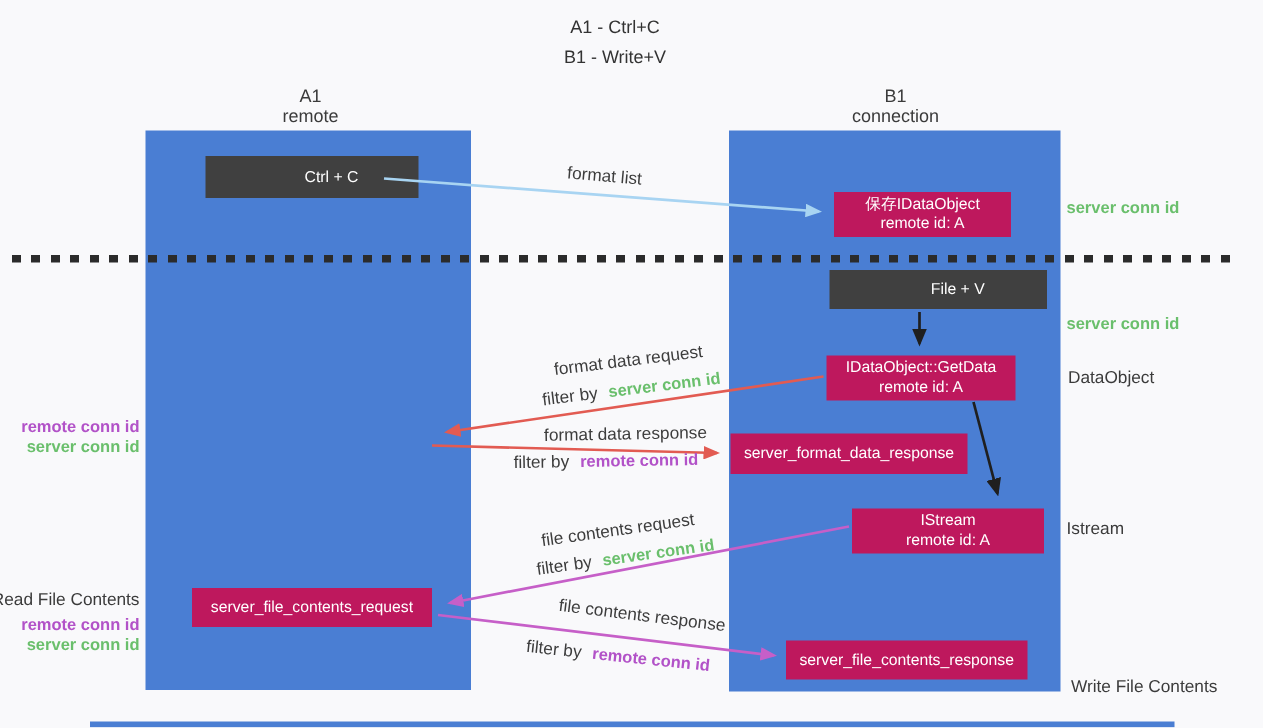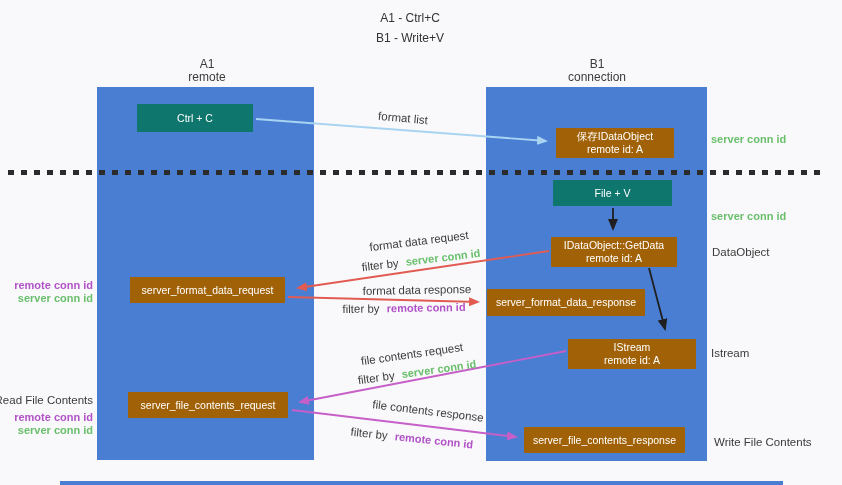--- a/index.html
+++ b/index.html
@@ -14,22 +14,22 @@
   .col-hdr {
     position:absolute; width:90px; text-align:center; font-size:12px;
     line-height:13px; color:#3b3b3b;
   }
   .col-rect { position:absolute; background:#4a7ed3; z-index:1; }
   .node {
     position:absolute; z-index:2; display:flex; flex-direction:column;
     align-items:center; justify-content:center; color:#fff; font-size:10.5px;
     line-height:13px; text-align:center; white-space:nowrap;
   }
-  .green-node  { background:#0f766e; }
-  .orange-node { background:#a16207; }
+  .green-node  { background:#404040;padding-left:26px; }
+  .orange-node { background:#be185d; }
   #arrow-layer { position:absolute; left:0; top:0; z-index:3; pointer-events:none; }
   .divider {
     position:absolute; left:8px; top:170px; width:818px; height:5px; z-index:4;
     background:repeating-linear-gradient(90deg,#2b2b2b 0 6px,transparent 6px 13px);
   }
   .elabel {
     position:absolute; z-index:5; font-size:11.5px; color:#3d3d3d;
     white-space:nowrap;
   }
   .elabel span + span { margin-left:4px; }
@@ -76,23 +76,20 @@
 
   <div class="node green-node" style="left:553px; top:180px; width:119px; height:26px;">
     <div>File + V</div>
   </div>
 
   <div class="node orange-node" style="left:551px; top:237px; width:126px; height:30px;">
     <div>IDataObject::GetData</div>
     <div>remote id: A</div>
   </div>
 
-  <div class="node orange-node" style="left:130px; top:277px; width:155px; height:26px;">
-    <div>server_format_data_request</div>
-  </div>
 
   <div class="node orange-node" style="left:487px; top:289px; width:158px; height:27px;">
     <div>server_format_data_response</div>
   </div>
 
   <div class="node orange-node" style="left:568px; top:339px; width:128px; height:30px;">
     <div>IStream</div>
     <div>remote id: A</div>
   </div>
 
@@ -169,17 +166,17 @@
   <div class="side right-align bold-purple" style="right:749px; top:279px;">remote conn id</div>
   <div class="side right-align bold-green" style="right:749px; top:292px;">server conn id</div>
   <div class="side right-align" style="right:749px; top:394px;">Read File Contents</div>
   <div class="side right-align bold-purple" style="right:749px; top:411px;">remote conn id</div>
   <div class="side right-align bold-green" style="right:749px; top:424px;">server conn id</div>
 
   <div class="side bold-green" style="left:711px; top:133px;">server conn id</div>
   <div class="side bold-green" style="left:711px; top:210px;">server conn id</div>
   <div class="side" style="left:712px; top:246px;">DataObject</div>
   <div class="side" style="left:711px; top:347px;">Istream</div>
-  <div class="side" style="left:714px; top:436px;text-align:center;">Write File Contents</div>
+  <div class="side" style="left:714px; top:452px;text-align:center;">Write File Contents</div>
 
   <div class="bottom-strip"></div>
 
 </div>
 
 </body></html>

